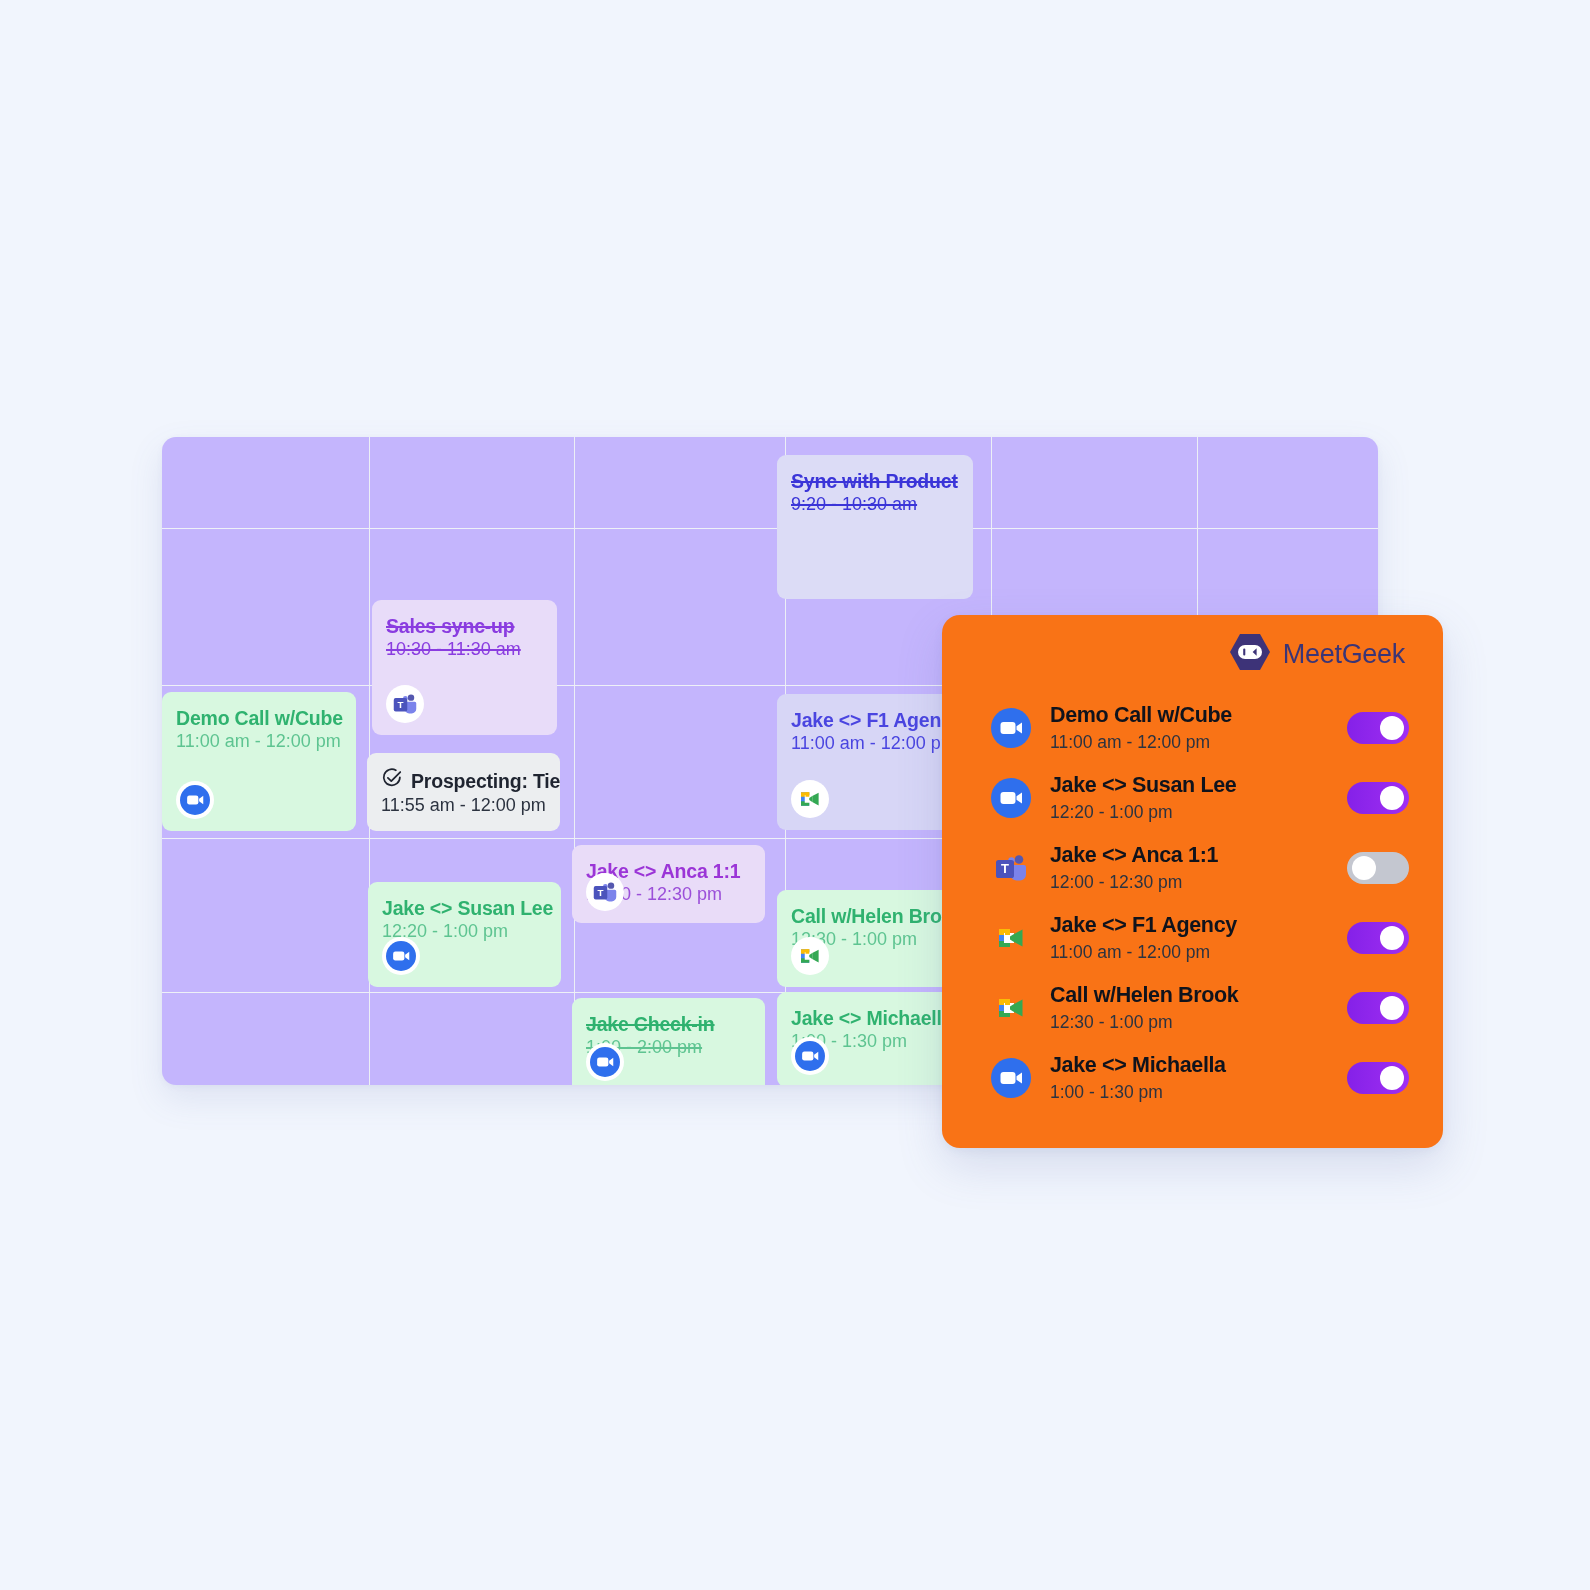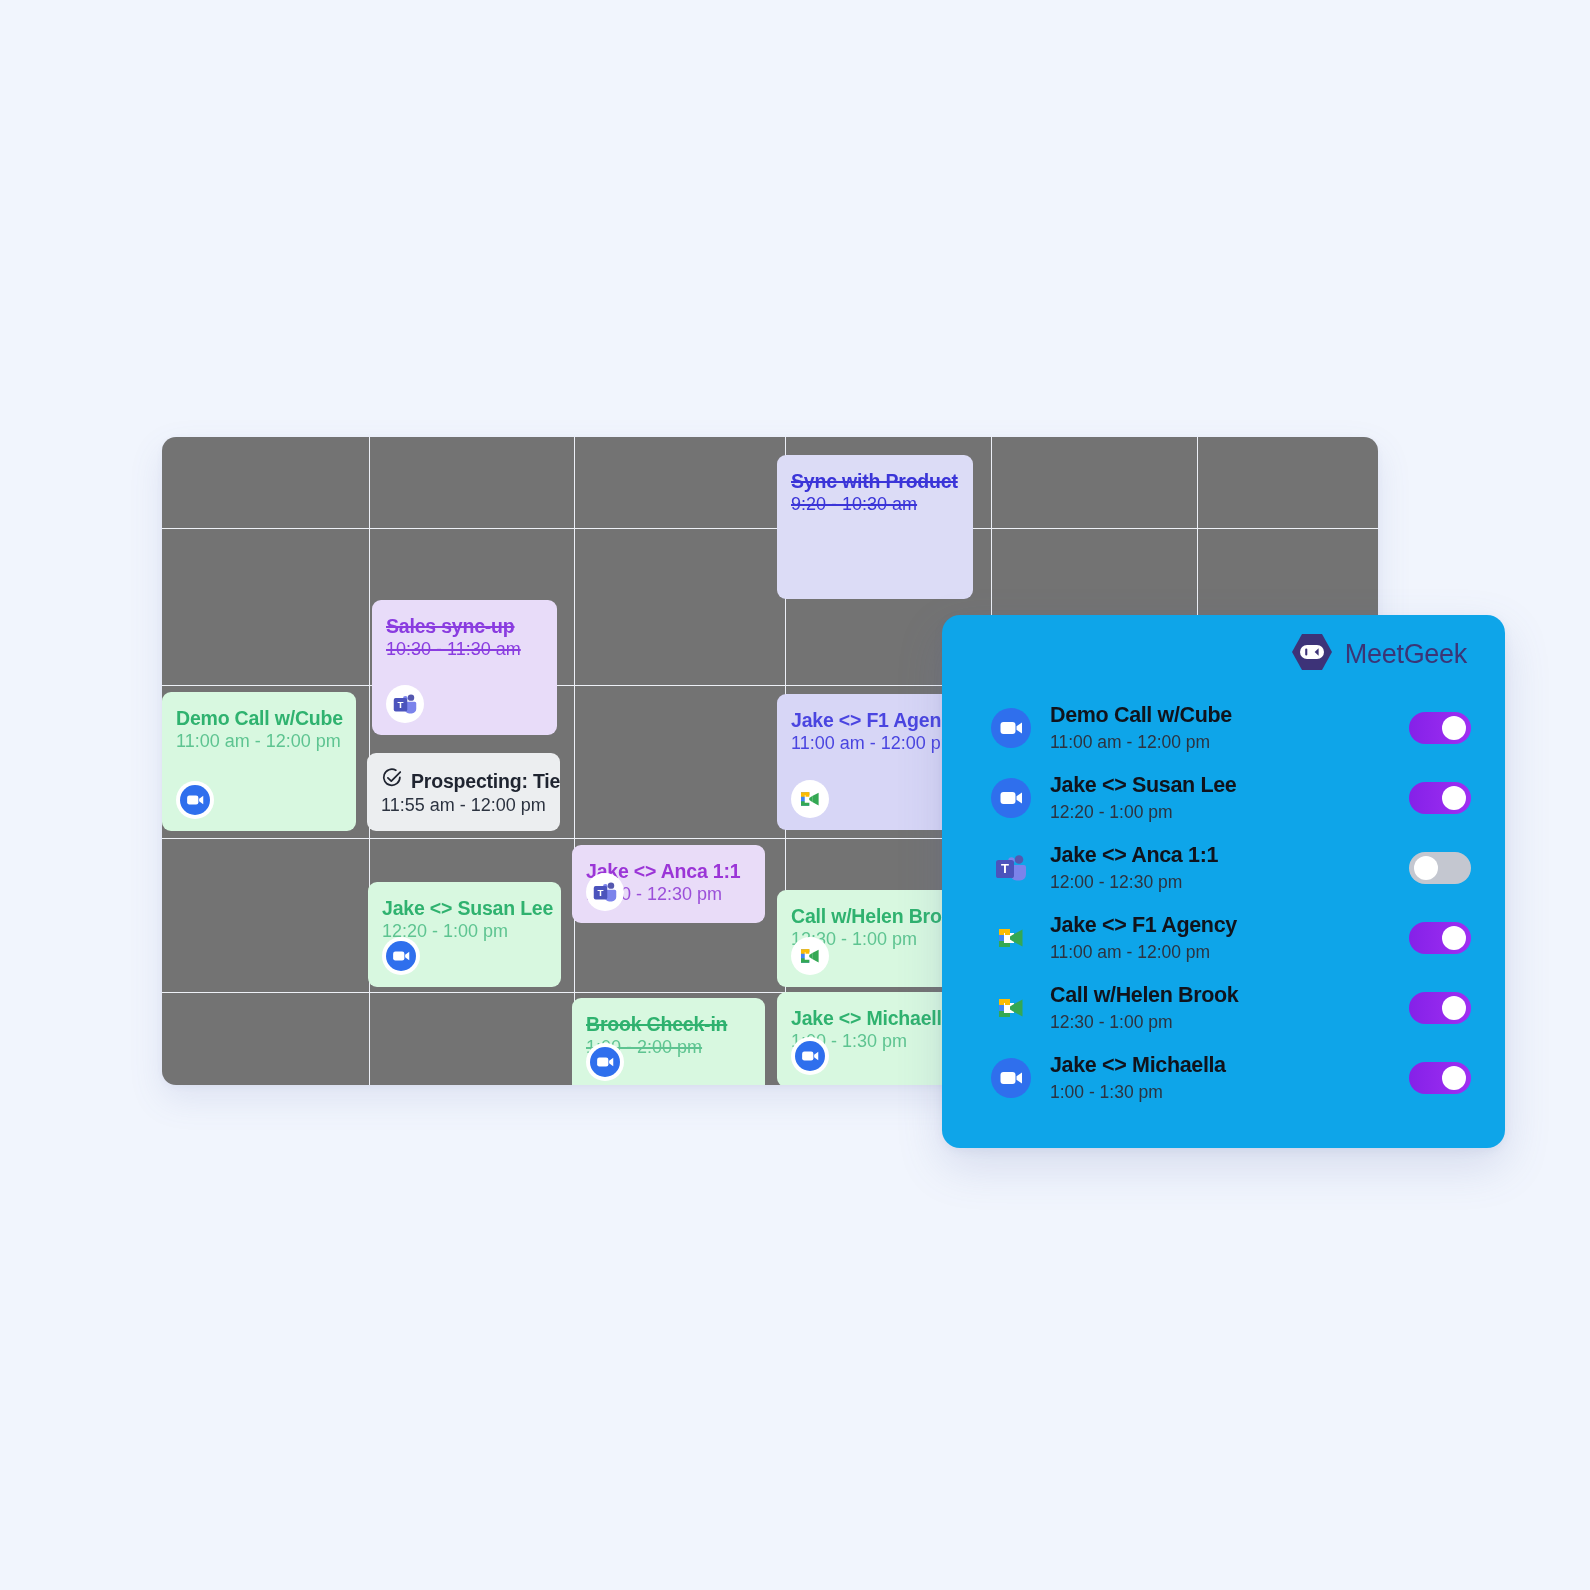--- a/index.html
+++ b/index.html
@@ -9,21 +9,21 @@
     font-family: "Liberation Sans", sans-serif;
     overflow: hidden;
   }
   #stage { position: relative; width: 1590px; height: 1590px; }
 
   
   .cal-card {
     position: absolute;
     left: 162px; top: 437px;
     width: 1216px; height: 648px;
-    background: #737373;
+    background: #c4b5fd;
     border-radius: 14px;
     box-shadow: 0 14px 34px rgba(95,110,170,.13), 0 2px 6px rgba(95,110,170,.06);
     overflow: hidden;
   }
   .grid-cols, .grid-rows { position: absolute; inset: 0; }
   .vline { position: absolute; top: 0; bottom: 0; width: 1px; background: #eceff6; }
   .hline { position: absolute; left: 0; right: 0; height: 1px; background: #eef1f7; }
 
   
   .ev {
@@ -61,22 +61,22 @@
   .ev .badge { position: absolute; left: 14px; bottom: 12px; width: 38px; height: 38px; }
 
   
   .chip { width: 38px; height: 38px; border-radius: 50%; background: #fff;
           display: flex; align-items: center; justify-content: center; }
 
   
   .panel {
     position: absolute;
     left: 942px; top: 615px;
-    width: 563px; height: 533px;
-    background: #0ea5e9;
+    width: 501px; height: 533px;
+    background: #f97316;
     border-radius: 18px;
     box-shadow: 0 18px 46px rgba(90,105,165,.18), 0 3px 10px rgba(90,105,165,.08);
     padding: 0 24px;
   }
   .panel-head {
     height: 78px; display: flex; align-items: center; justify-content: flex-end; gap: 12px;
     padding-right: 14px;
   }
   .brand { font-size: 27px; font-weight: 400; color: #3b3576; letter-spacing: -.3px; }
 
@@ -200,21 +200,21 @@
           <div class="s">12:20 - 1:00 pm</div>
           <div class="badge chip">
             <svg width="30" height="30" viewBox="0 0 40 40">
               <circle cx="20" cy="20" r="20" fill="#2f6fed"></circle>
               <rect x="9.5" y="14" width="15" height="12" rx="3" fill="#fff"></rect>
               <path d="M25.5 18.2 L31 14.4 V25.6 L25.5 21.8 Z" fill="#fff"></path>
             </svg>
           </div>
         </div>
         <div class="ev green done" style="left: 410px; top: 561px; width: 193px; height: 95px;">
-          <div class="t">Brook Check-in</div>
+          <div class="t">Jake Check-in</div>
           <div class="s">1:00 - 2:00 pm</div>
           <div class="badge chip">
             <svg width="30" height="30" viewBox="0 0 40 40">
               <circle cx="20" cy="20" r="20" fill="#2f6fed"></circle>
               <rect x="9.5" y="14" width="15" height="12" rx="3" fill="#fff"></rect>
               <path d="M25.5 18.2 L31 14.4 V25.6 L25.5 21.8 Z" fill="#fff"></path>
             </svg>
           </div>
         </div>
         <div class="ev green" style="left: 615px; top: 555px; width: 196px; height: 95px;">

